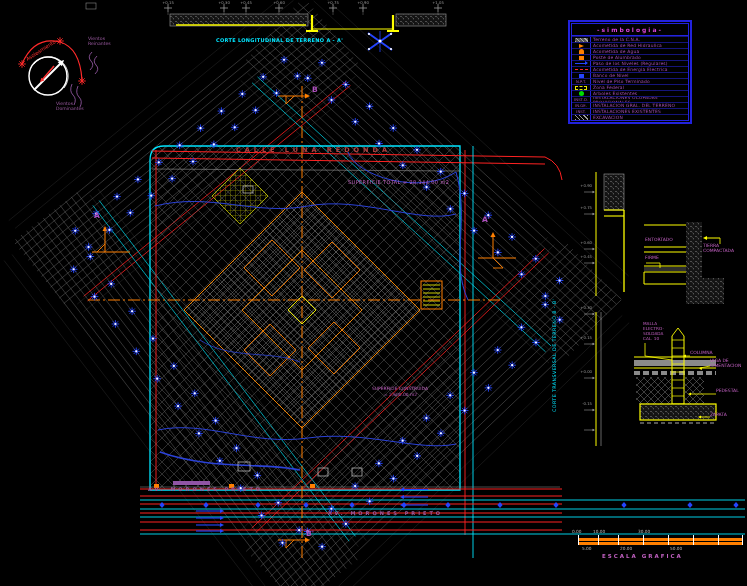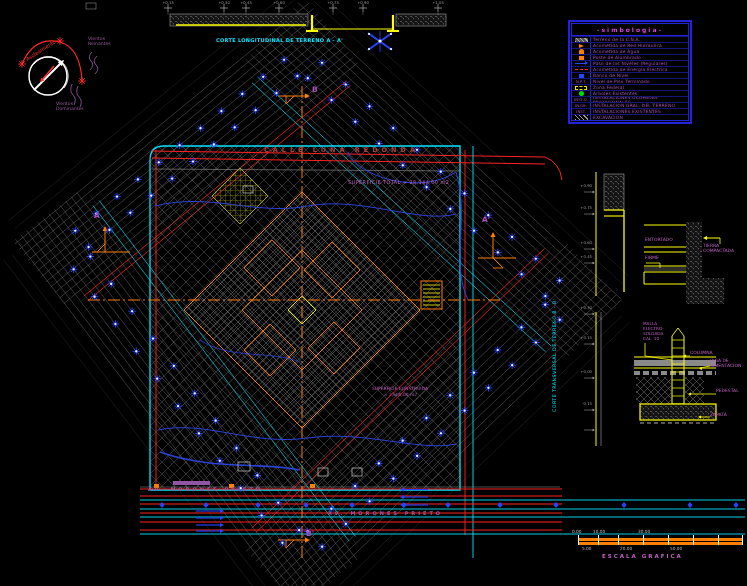--- a/index.html
+++ b/index.html
@@ -1,20 +1,20 @@
 <!DOCTYPE html>
 <html><head>
 <meta charset="utf-8">
 <style>
   html,body{margin:0;padding:0;background:#000;}
   #canvas{position:relative;width:747px;height:586px;background:#000;overflow:hidden;
           font-family:"DejaVu Sans",sans-serif;}
   .t{position:absolute;white-space:nowrap;font-family:"DejaVu Sans",sans-serif;line-height:1.1;}
   .wrap{white-space:normal;}
-  .cyan{color:#00e5ff;} .mag{color:#c060c0;} .purp{color:#9a5aa0;} .redt{color:#ff3030;} .dred{color:#b04040;margin-left:28px;} .letter{color:#b050c0;font-weight:bold;}
+  .cyan{color:#00e5ff;} .mag{color:#c060c0;} .purp{color:#9a5aa0;} .redt{color:#ff3030;} .dred{color:#b04040;} .letter{color:#b050c0;font-weight:bold;}
 
   
   .legend{position:absolute;left:568px;top:20px;width:124px;height:104px;
           border:2px solid #2222dd;background:#000;box-sizing:border-box;}
   .legend-inner{position:absolute;inset:1px;border:1px solid #2222dd;display:flex;flex-direction:column;}
   .legend-title{height:11px;line-height:11px;text-align:center;color:#d544d5;font-weight:bold;
                 font-size:6px;letter-spacing:2px;border-bottom:1px solid #2222dd;}
   .lrow{flex:1;display:flex;align-items:center;border-top:1px solid #15157a;overflow:hidden;}
   .lrow:first-of-type{border-top:none;}
   .lic{width:19px;min-width:19px;height:100%;display:flex;align-items:center;justify-content:center;

